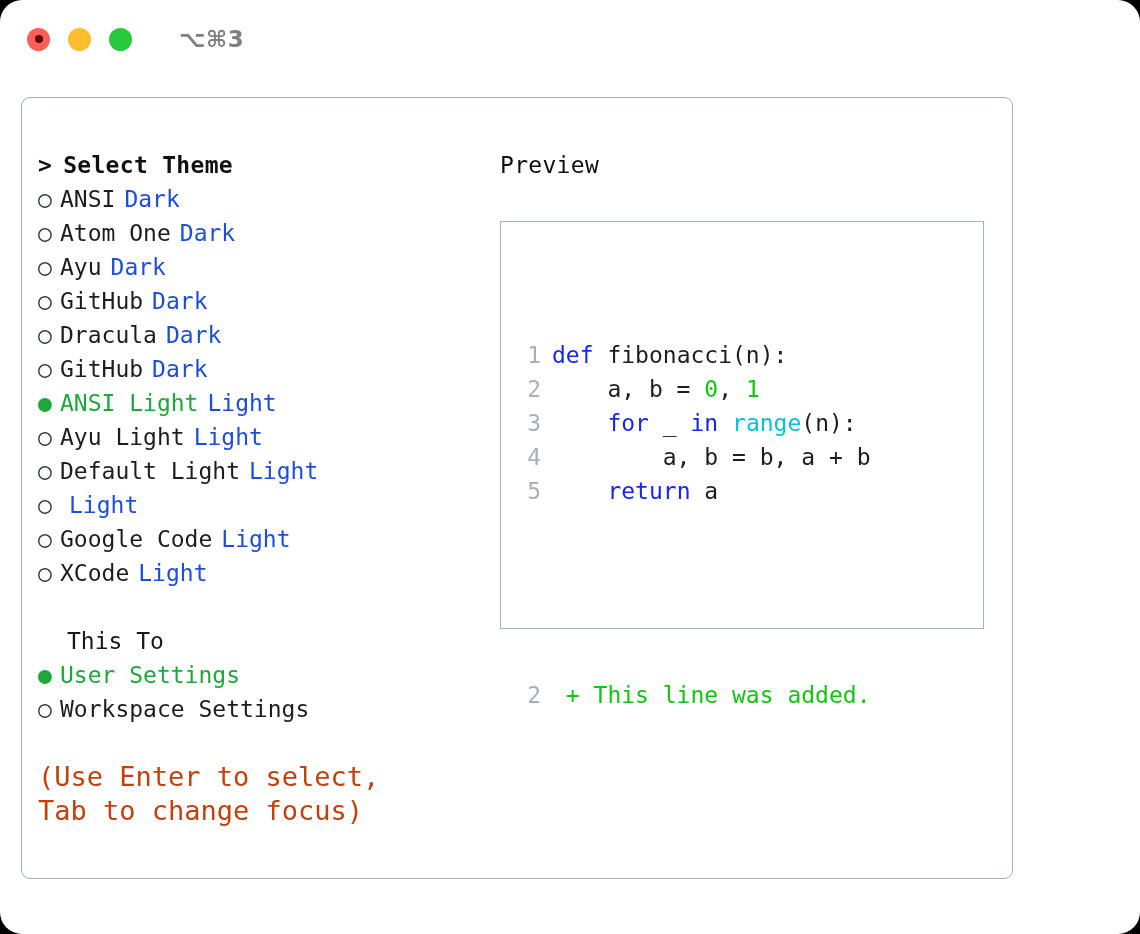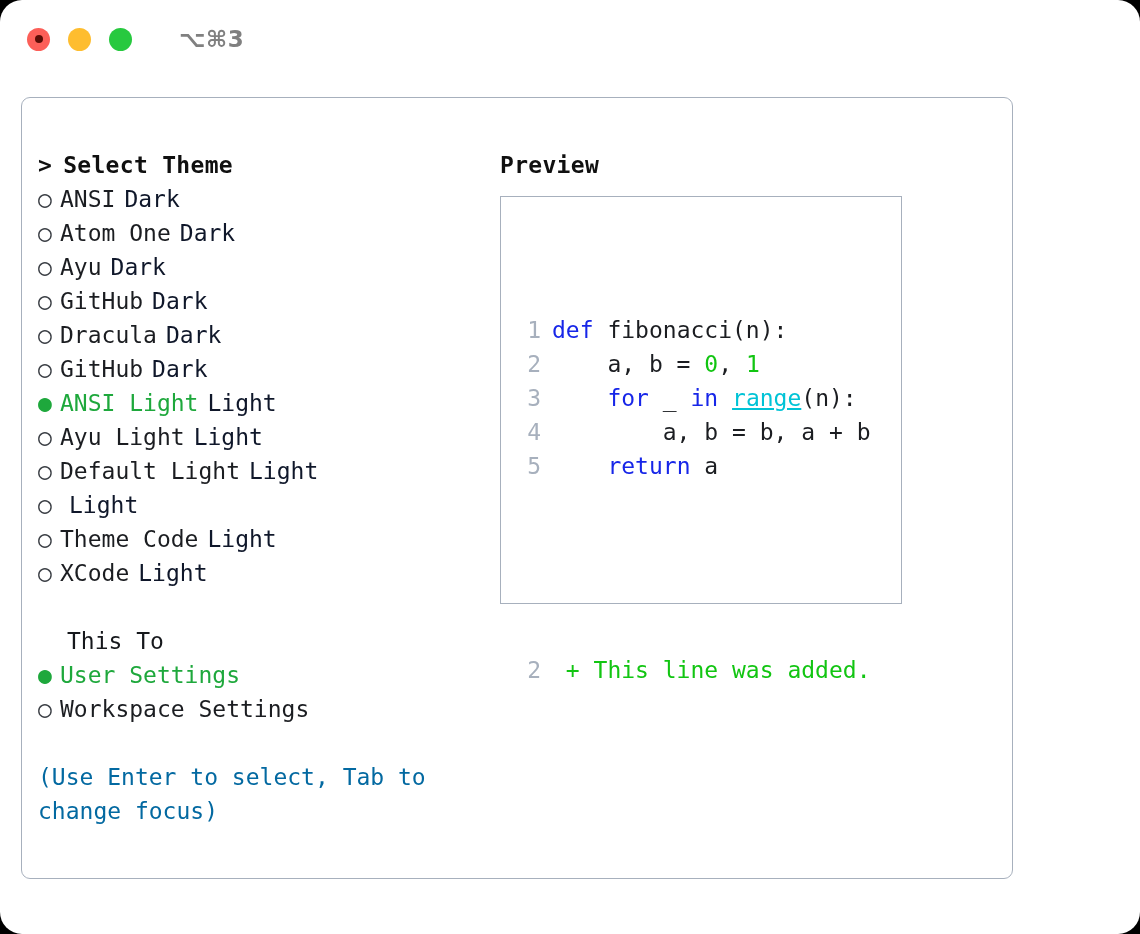--- a/index.html
+++ b/index.html
@@ -114,59 +114,59 @@
     text-align: left;
     font-size: 23px;
     line-height: 34px;
   }
   .marker-off { color: #3d4147; }
   .marker-on  { color: #1ea83c; }
 
   .theme-name { color: #1b1d21; }
   .theme-name.sel { color: #1ea83c; }
   .variant {
-    color: #0f172a;
+    color: #1d4ed8;
     margin-left: 9px;
   }
 
   .section-title {
     font-size: 23px;
     color: #16181c;
     padding-left: 29px;
     height: 34px;
     line-height: 34px;
   }
   .spacer-row { height: 34px; }
 
   .hint {
     margin-top: 34px;
-    font-size: 23px;
-    line-height: 34px;
-    color: #0369a1;
+    font-size: 27px;
+    line-height: 34px;
+    color: #c2410c;
     width: 405px;
   }
 
   
   .right-col {
     position: absolute;
     left: 478px;
     top: 50px;
     width: 490px;
   }
   .preview-label {
     font-size: 23px;
-    font-weight: bold;
+    font-weight: normal;
     color: #101010;
     height: 34px;
     line-height: 34px;
     letter-spacing: 0.3px;
   }
   .preview-box {
-    margin-top: 14px;
-    width: 402px;
+    margin-top: 39px;
+    width: 484px;
     height: 408px;
     border: 1.6px solid #a7b0bd;
     box-sizing: border-box;
     background: #ffffff;
     position: relative;
   }
   .code-area {
     position: absolute;
     left: 18px;
     top: 48px;
@@ -176,21 +176,21 @@
   }
   .cline { height: 34px; line-height: 34px; white-space: pre; }
   .lno {
     display: inline-block;
     width: 22px;
     text-align: right;
     color: #a7b0bd;
     margin-right: 11px;
   }
   .kw  { color: #1726e8; }
-  .fn  { color: #00c3d6; text-decoration: underline; }
+  .fn  { color: #00c3d6; }
   .num { color: #12c512; }
   .plain { color: #1b1d21; }
   .blank-line { height: 34px; }
 
   .ctx  { color: #8b8b8b; }
   .del  { color: #c31414; }
   .add  { color: #12c512; }
 </style>
 </head>
 <body>
@@ -261,21 +261,21 @@
               <span class="marker marker-off">○</span>
               <span class="theme-name">Default Light</span>
               <span class="variant">Light</span>
             </div>
             <div class="row">
               <span class="marker marker-off">○</span>
               <span class="variant">Light</span>
             </div>
             <div class="row">
               <span class="marker marker-off">○</span>
-              <span class="theme-name">Theme Code</span>
+              <span class="theme-name">Google Code</span>
               <span class="variant">Light</span>
             </div>
             <div class="row">
               <span class="marker marker-off">○</span>
               <span class="theme-name">XCode</span>
               <span class="variant">Light</span>
             </div>
           </div>
 
         <div class="spacer-row"></div>

